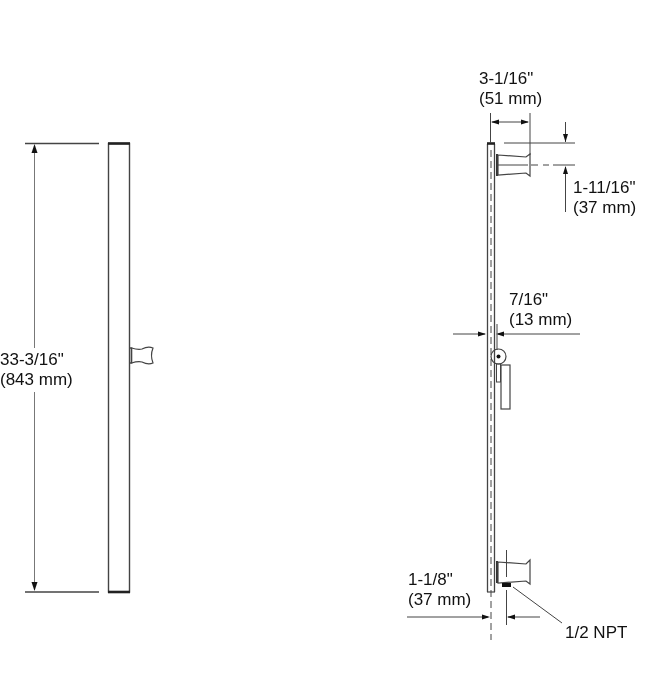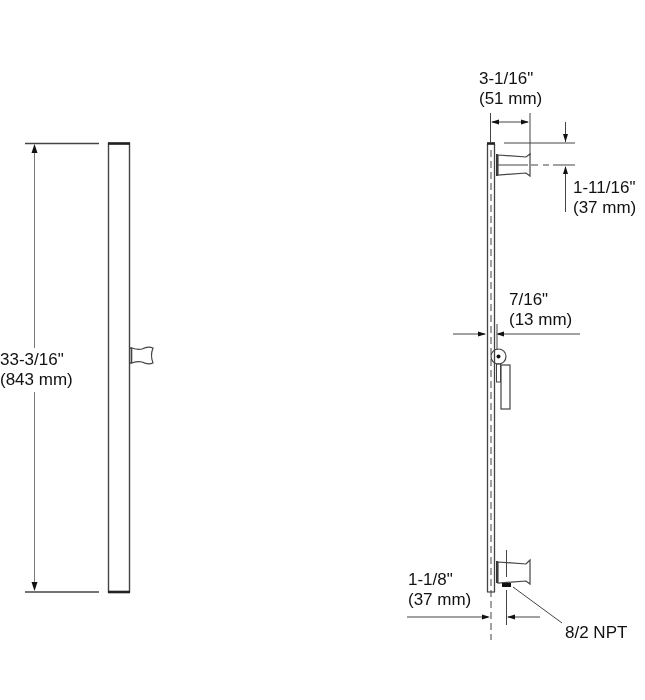--- a/index.html
+++ b/index.html
@@ -107,14 +107,14 @@
   <div>7/16"</div>
   <div>(13 mm)</div>
 </div>
 
 <div class="label" style="left:408px; top:570px;">
   <div>1-1/8"</div>
   <div>(37 mm)</div>
 </div>
 
 <div class="label" style="left:565px; top:623px;">
-  <div>8/2 NPT</div>
+  <div>1/2 NPT</div>
 </div>
 
 </body></html>

